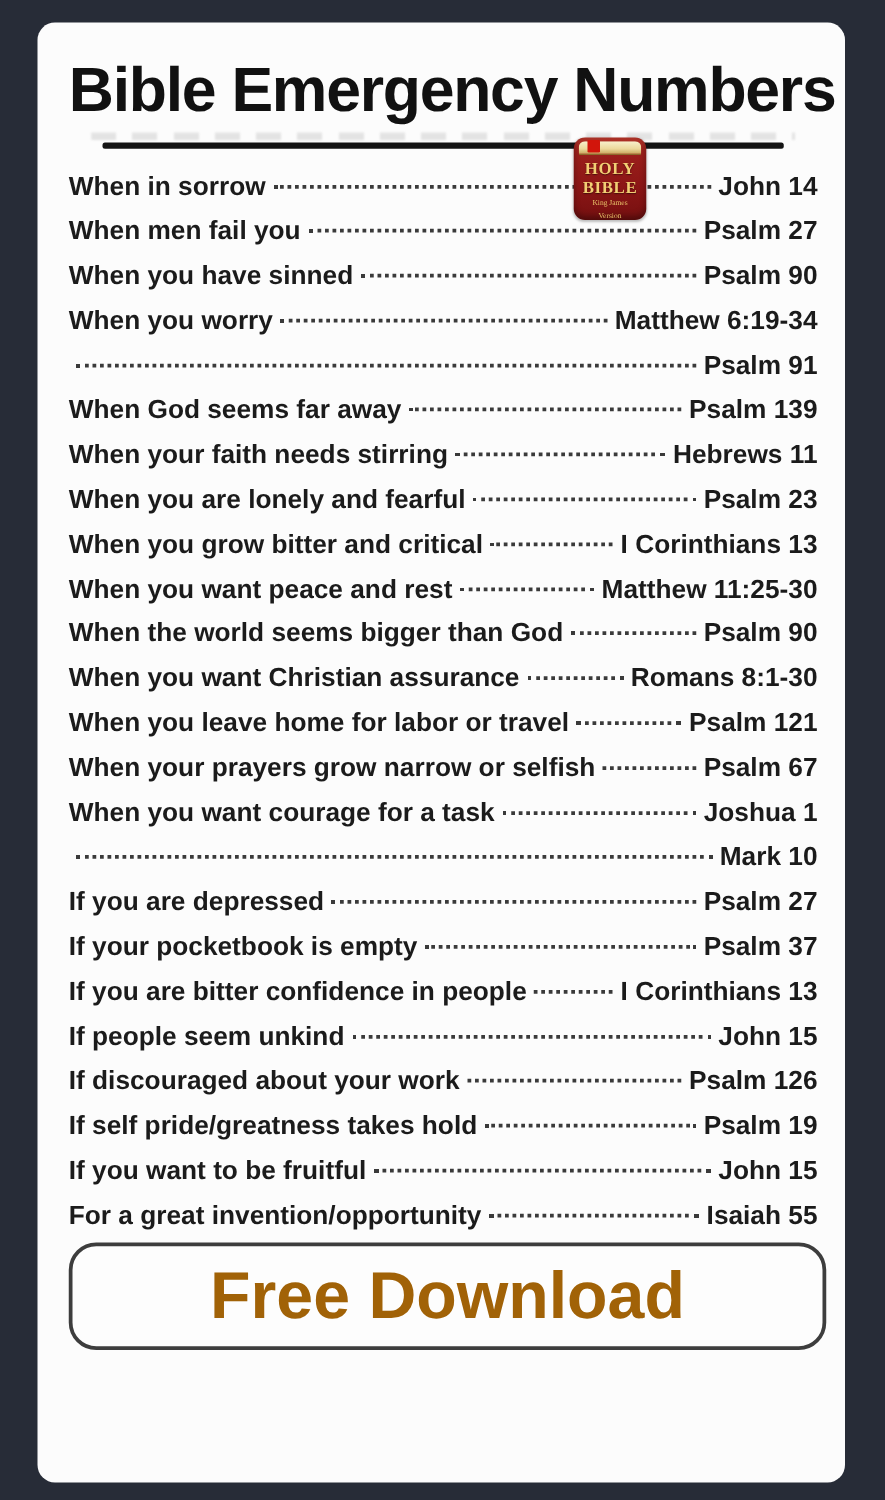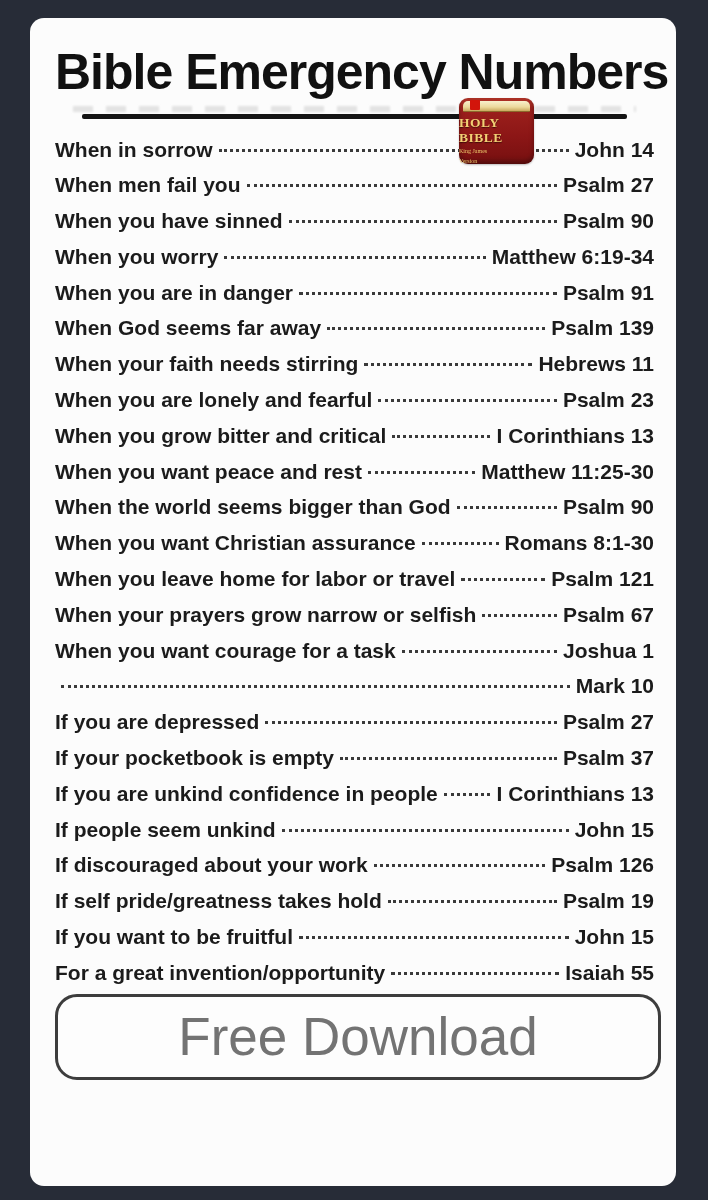--- a/index.html
+++ b/index.html
@@ -61,27 +61,27 @@
   .row .leader{
     flex:1 1 auto;
     min-width:10px;
     border-bottom:3px dotted #3a3a3a;
     margin:0 6px;
     transform:translateY(-5px);
   }
   .row .ref{flex:0 0 auto;margin-top:12px;}
   .bible-icon{
     position:absolute;
-    left:429px;top:80px;
-    width:75px;height:66px;
+    left:429px;top:92px;
+    width:58px;height:66px;
     border-radius:9px;
     background:linear-gradient(180deg,#b03428 0%,#9c201c 16%,#8c1616 58%,#761010 100%);
     box-shadow:inset 0 -3px 5px rgba(0,0,0,.35), 0 1px 2px rgba(0,0,0,.25);
     z-index:5;
-    text-align:left;
+    text-align:center;
     font-family:"Liberation Serif",serif;
   }
   .bible-pages{
     position:absolute;
     top:3px;left:4px;right:4px;height:10px;
     background:linear-gradient(180deg,#f8f0cd 0%,#ecd99c 60%,#c9a95e 100%);
     border-radius:5px 5px 1px 1px;
     border-bottom:1px solid #8c6a2b;
   }
   .bible-bookmark{
@@ -112,22 +112,22 @@
     margin:9px auto 0 auto;
     width:606px;height:86px;
     box-sizing:border-box;
     background:#fdfdfd;
     border:3px solid #3d3d3d;
     border-radius:22px;
     display:flex;
     align-items:center;
     justify-content:center;
     font-size:53px;
-    font-weight:normal;
-    color:#737373;
+    font-weight:bold;
+    color:#a16207;
     letter-spacing:0px;
     cursor:pointer;
   }
 </style>
 </head>
 <body>
 
 <div class="card">
 
   <h1 class="title">Bible Emergency Numbers</h1>
@@ -159,21 +159,20 @@
         <span class="label">When you have sinned</span>
         <span class="leader"></span>
         <span class="ref">Psalm 90</span>
       </div>
       <div class="row">
         <span class="label">When you worry</span>
         <span class="leader"></span>
         <span class="ref">Matthew 6:19-34</span>
       </div>
       <div class="row">
-        <span class="label">When you are in danger</span>
         <span class="leader"></span>
         <span class="ref">Psalm 91</span>
       </div>
       <div class="row">
         <span class="label">When God seems far away</span>
         <span class="leader"></span>
         <span class="ref">Psalm 139</span>
       </div>
       <div class="row">
         <span class="label">When your faith needs stirring</span>
@@ -228,21 +227,21 @@
         <span class="label">If you are depressed</span>
         <span class="leader"></span>
         <span class="ref">Psalm 27</span>
       </div>
       <div class="row">
         <span class="label">If your pocketbook is empty</span>
         <span class="leader"></span>
         <span class="ref">Psalm 37</span>
       </div>
       <div class="row">
-        <span class="label">If you are unkind confidence in people</span>
+        <span class="label">If you are bitter confidence in people</span>
         <span class="leader"></span>
         <span class="ref">I Corinthians 13</span>
       </div>
       <div class="row">
         <span class="label">If people seem unkind</span>
         <span class="leader"></span>
         <span class="ref">John 15</span>
       </div>
       <div class="row">
         <span class="label">If discouraged about your work</span>

